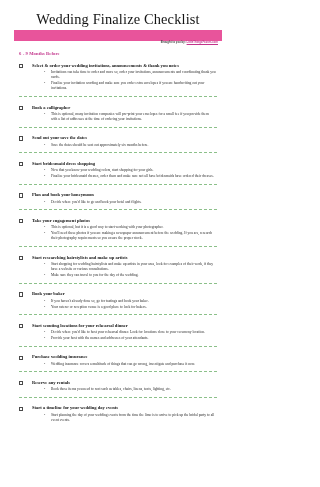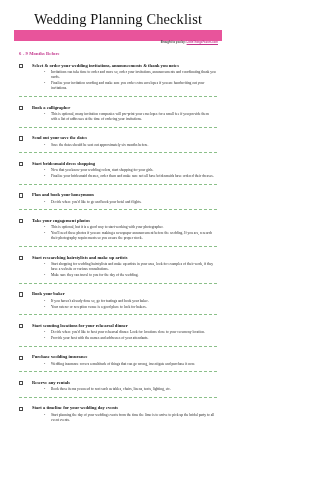--- a/index.html
+++ b/index.html
@@ -138,21 +138,21 @@
     height: 1px;
     border-top: 1.1px dashed #8cc08a;
   }
 </style>
 </head>
 <body>
 
 <div class="page">
 
   <div class="header">
-    <div class="doc-title">Wedding Planning Checklist</div>
+    <div class="doc-title">Wedding Finalize Checklist</div>
     <div class="accent-bar">
       <div class="credit-line"><span>Brought to you by: </span><span class="credit-link">LittleThingsFavors.com</span></div>
     </div>
   </div>
 
   <div class="section-heading">6 - 9 Months Before</div>
 
   <ul class="checklist" id="checklist">
       <li class="task">
         <span class="checkbox"></span>

